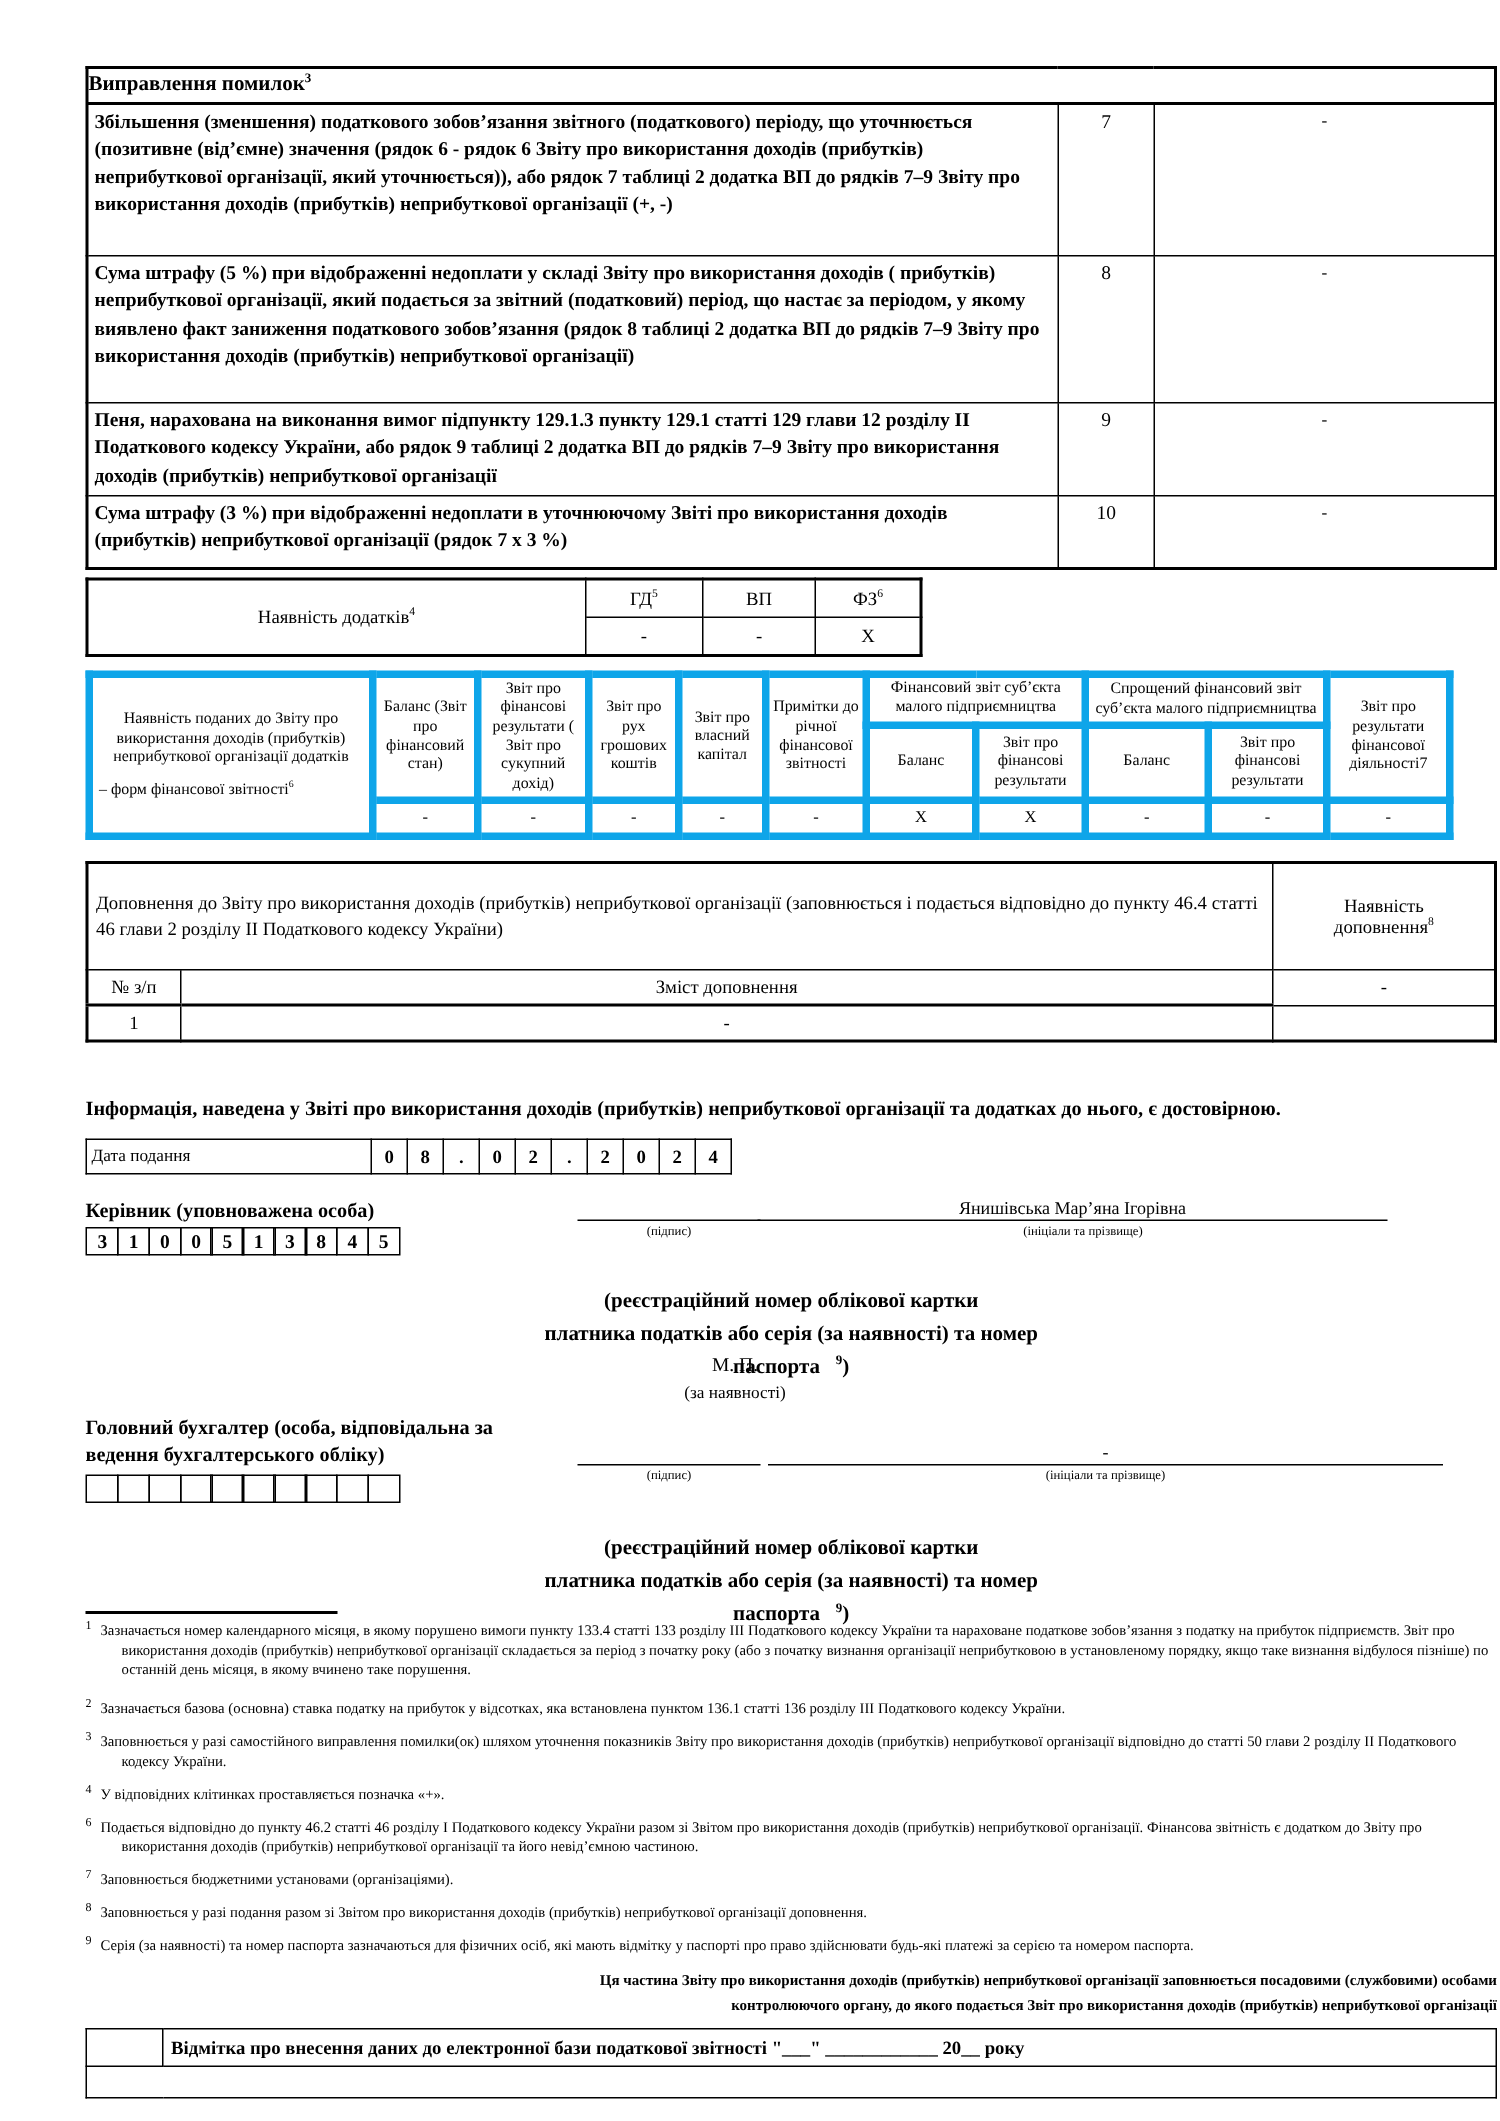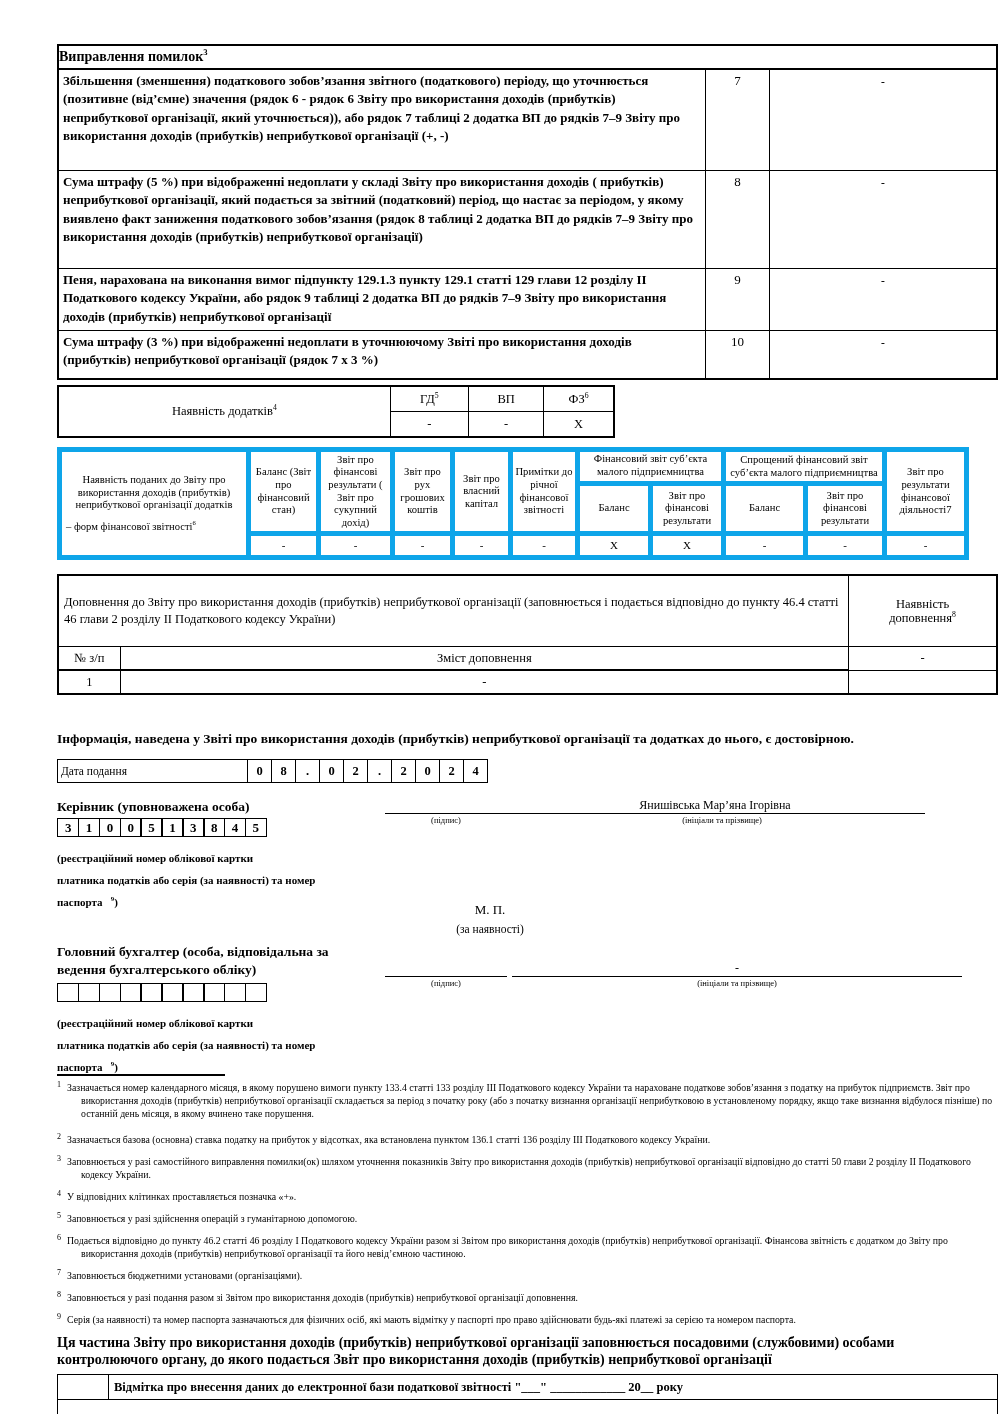--- a/index.html
+++ b/index.html
@@ -49,32 +49,32 @@
 
   
   .sigblock{position:relative;}
   .biglabel{font-weight:bold;font-size:13.5px;line-height:18px;}
   .idboxes{display:flex;margin-top:2px;}
   .idboxes .ib{width:20.5px;height:17px;border:1.6px solid #000;margin-left:-1.6px;
                text-align:center;font-weight:bold;font-size:13px;line-height:17px;}
   .idboxes .ib:first-child{margin-left:0;}
   .sline{position:absolute;border-bottom:1px solid #000;text-align:center;font-size:12px;}
   .scap{position:absolute;text-align:center;font-size:8.5px;}
-  .regnote{font-weight:bold;font-size:11px;line-height:22px;margin-top:10px;}
+  .regnote{font-weight:bold;font-size:14px;line-height:22px;margin-top:20px;text-align:center;}
   .stamp{text-align:center;width:220px;margin-left:323px;margin-top:6px;}
   .stamp .mp{font-size:13px;}
   .stamp .mpcap{font-size:11.5px;margin-top:5px;}
 
   
   .fns{margin-top:13px;font-size:9.8px;line-height:13px;}
   .fnsep{width:168px;border-top:2px solid #000;margin-bottom:5px;}
   .fn{padding-left:24px;text-indent:-24px;margin-bottom:9px;}
   .fn sup{font-size:8px;margin-right:6px;}
 
-  .ctrl{margin-top:2px;text-align:left;font-weight:bold;font-size:14px;line-height:16.5px;}
+  .ctrl{margin-top:2px;text-align:right;font-weight:bold;font-size:10px;line-height:16.5px;}
 
   .t-mark{margin-top:6px;width:941px;border:1.5px solid #000;font-size:12.5px;}
   .t-mark td{border:1px solid #000;vertical-align:middle;font-weight:bold;}
   .t-mark .stub{width:48px;height:22px;}
   .t-mark .mtext{padding-left:5px;height:22px;}
   .t-mark .empty{height:18px;}
 </style>
 </head>
 <body>
 
@@ -287,21 +287,20 @@
       <div><span>паспорта</span>&nbsp;&nbsp;&nbsp;<sup>9</sup><span>)</span></div>
     </div>
   </div>
 
   <div class="fns">
     <div class="fnsep"></div>
     <div class="fn" style="margin-bottom:13px;"><sup>1</sup><span>Зазначається номер календарного місяця, в якому порушено вимоги пункту 133.4 статті 133 розділу ІІІ Податкового кодексу України та нараховане податкове зобов’язання з податку на прибуток підприємств. Звіт про використання доходів (прибутків) неприбуткової організації складається за період з початку року (або з початку визнання організації неприбутковою в установленому порядку, якщо таке визнання відбулося пізніше) по останній день місяця, в якому вчинено таке порушення.</span></div>
     <div class="fn"><sup>2</sup><span>Зазначається базова (основна) ставка податку на прибуток у відсотках, яка встановлена пунктом 136.1 статті 136 розділу ІІІ Податкового кодексу України.</span></div>
     <div class="fn"><sup>3</sup><span>Заповнюється у разі самостійного виправлення помилки(ок) шляхом уточнення показників Звіту про використання доходів (прибутків) неприбуткової організації відповідно до статті 50 глави 2 розділу ІІ  Податкового кодексу України.</span></div>
     <div class="fn"><sup>4</sup><span>У відповідних клітинках проставляється позначка «+».</span></div>
-    <div class="fn"><sup>5</sup><span>Заповнюється у разі здійснення операцій з гуманітарною допомогою.</span></div>
     <div class="fn"><sup>6</sup><span>Подається відповідно до пункту 46.2 статті 46 розділу І Податкового кодексу України разом зі Звітом про використання доходів (прибутків) неприбуткової організації. Фінансова звітність є додатком до Звіту про використання доходів (прибутків) неприбуткової організації та його невід’ємною частиною.</span></div>
     <div class="fn"><sup>7</sup><span>Заповнюється бюджетними установами (організаціями).</span></div>
     <div class="fn"><sup>8</sup><span>Заповнюється у разі подання разом зі Звітом про використання доходів (прибутків) неприбуткової організації доповнення.</span></div>
     <div class="fn"><sup>9</sup><span>Серія (за наявності) та номер паспорта зазначаються для фізичних осіб, які мають відмітку у паспорті про право здійснювати будь-які платежі за серією та номером паспорта.</span></div>
   </div>
 
   <div class="ctrl">
     <div>Ця частина Звіту про використання доходів (прибутків) неприбуткової організації заповнюється посадовими (службовими) особами</div>
     <div>контролюючого органу, до якого подається  Звіт про використання доходів (прибутків) неприбуткової організації</div>
   </div>

